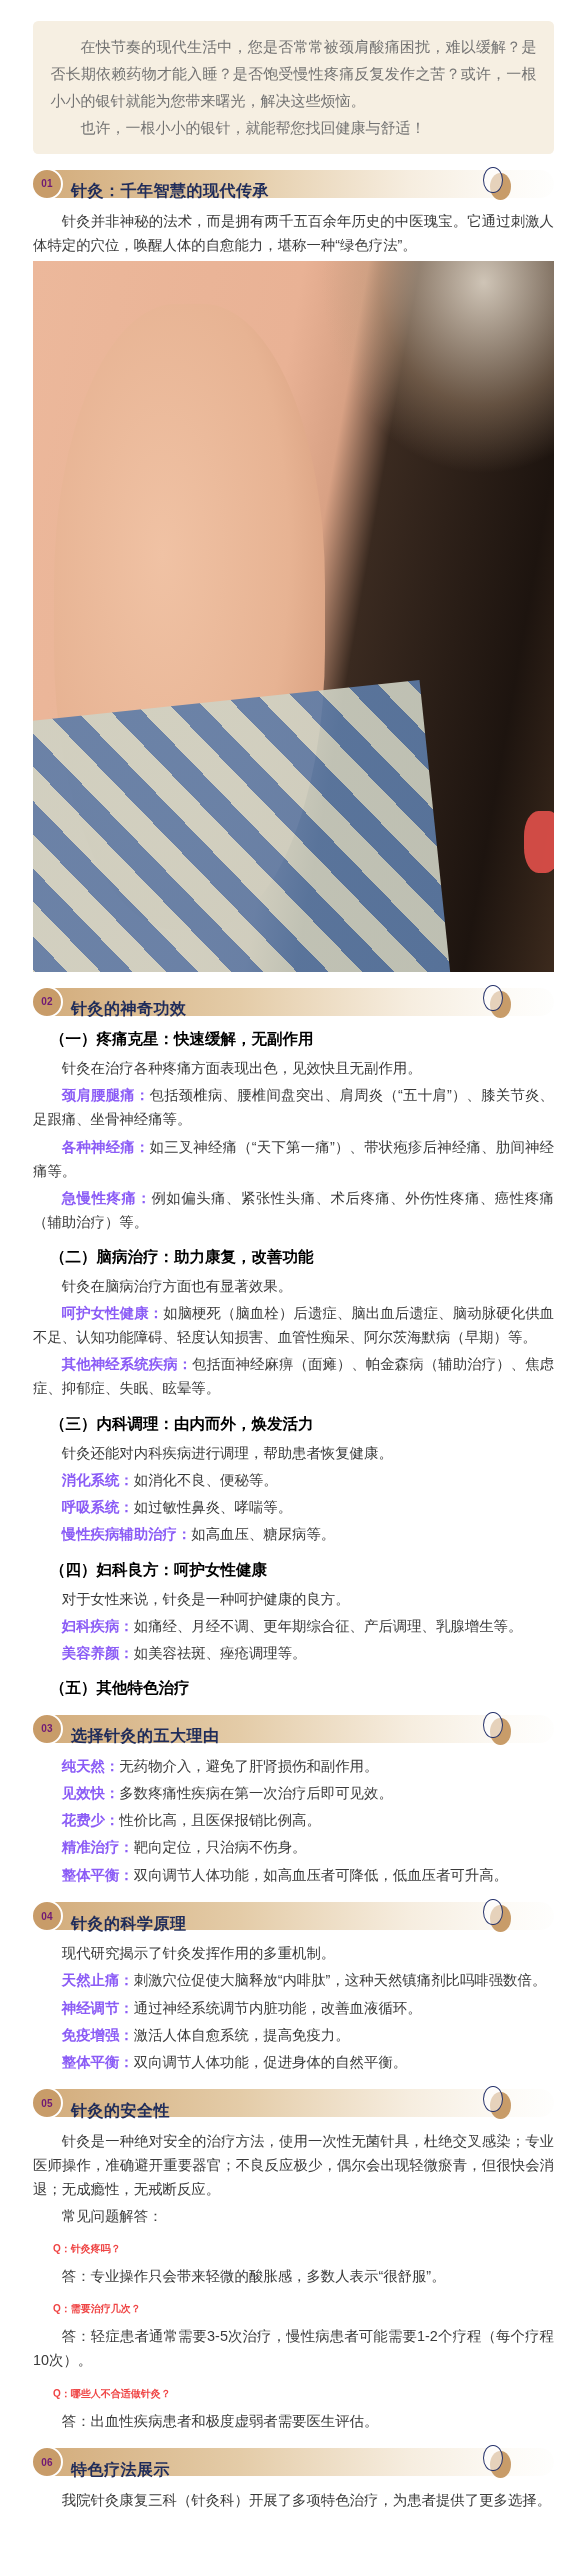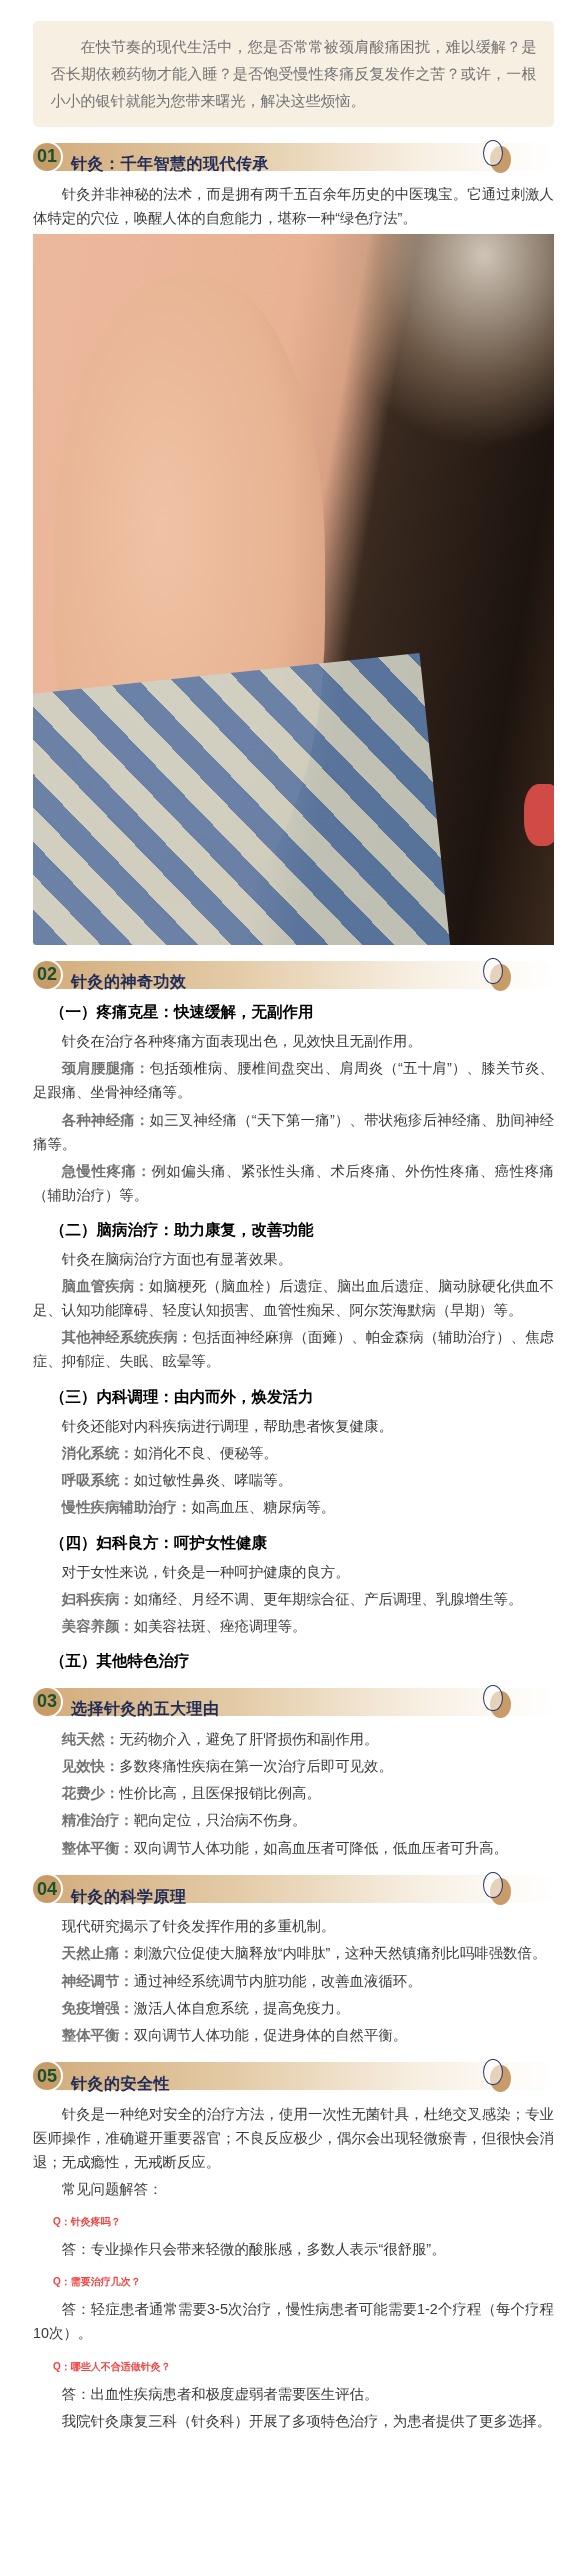--- a/index.html
+++ b/index.html
@@ -29,21 +29,21 @@
     margin:15.5px 33px 11.3px;
     background:linear-gradient(90deg,#D2AB7A 0%,#E4CCA8 40%,#F6EDDF 72%,#FDFBF7 92%,#FEFEFD 100%);
     border-radius:14px;
     display:flex; align-items:center;
   }
   .sec-num {
     flex:0 0 auto;
     width:32px; height:32px; margin-left:-2.1px;
     border-radius:50%;
     background:#C89C69; border:2.1px solid #ffffff;
-    color:#14532d; font-weight:bold; font-size:18px;
+    color:#701a75; font-weight:bold; font-size:10px;
     display:flex; align-items:center; justify-content:center;
   }
   .sec-title {
     margin-left:8.2px;
     font-size:16px; font-weight:bold; color:#1F2C5A;
     letter-spacing:0.5px;
     margin-top:16px;
   }
   .sec-deco {
     position:absolute; right:43px; top:3.1px;
@@ -54,21 +54,21 @@
     content:""; position:absolute; left:-7.2px; top:-6.2px;
     width:17.5px; height:24px; border:1px solid #27336B; border-radius:50%;
     background:rgba(255,255,255,.55);
   }
 
   
   .p, .item {
     margin:3.1px 33px; font-size:14.4px; line-height:24px;
     text-align:justify; text-indent:2em; color:#3a3a3a;
   }
-  .item b, .q b, .item .lbl { color:#737373; }
+  .item b, .q b, .item .lbl { color:#8b5cf6; }
   .sub {
     margin:13.4px 33px 6.2px;
     font-size:15.5px; font-weight:bold; color:#000000;
     text-indent:1.1em;
   }
   .q { margin:9.3px 33px 3.1px; font-size:10px; line-height:24px; text-indent:2em; font-weight:bold; color:#ef4444; }
 
   
   .photo { position:relative; width:521px; margin:4.1px 33px; overflow:hidden; }
   .photo1 {
@@ -94,20 +94,21 @@
     background:#e2504a; border-radius:40% 30% 40% 40%; opacity:.9;
   }
 </style>
 </head>
 <body>
 
 <div class="page">
 
   <section class="intro-box" id="intro-box">
       <p>在快节奏的现代生活中，您是否常常被颈肩酸痛困扰，难以缓解？是否长期依赖药物才能入睡？是否饱受慢性疼痛反复发作之苦？或许，一根小小的银针就能为您带来曙光，解决这些烦恼。</p>
+      <p>也许，一根小小的银针，就能帮您找回健康与舒适！</p>
     </section>
 
   <main id="sections">
       <div class="sec-header">
         <span class="sec-num">01</span>
         <span class="sec-title">针灸：千年智慧的现代传承</span>
         <span class="sec-deco"></span>
       </div>
       <div class="p">针灸并非神秘的法术，而是拥有两千五百余年历史的中医瑰宝。它通过刺激人体特定的穴位，唤醒人体的自愈能力，堪称一种“绿色疗法”。</div>
       <div class="photo photo1">
@@ -121,21 +122,21 @@
         <span class="sec-title">针灸的神奇功效</span>
         <span class="sec-deco"></span>
       </div>
       <div class="sub">（一）疼痛克星：快速缓解，无副作用</div>
       <div class="p">针灸在治疗各种疼痛方面表现出色，见效快且无副作用。</div>
       <div class="item"><b class="lbl">颈肩腰腿痛：</b>包括颈椎病、腰椎间盘突出、肩周炎（“五十肩”）、膝关节炎、足跟痛、坐骨神经痛等。</div>
       <div class="item"><b class="lbl">各种神经痛：</b>如三叉神经痛（“天下第一痛”）、带状疱疹后神经痛、肋间神经痛等。</div>
       <div class="item"><b class="lbl">急慢性疼痛：</b>例如偏头痛、紧张性头痛、术后疼痛、外伤性疼痛、癌性疼痛（辅助治疗）等。</div>
       <div class="sub">（二）脑病治疗：助力康复，改善功能</div>
       <div class="p">针灸在脑病治疗方面也有显著效果。</div>
-      <div class="item"><b class="lbl">脑血管疾病：</b>如脑梗死（脑血栓）后遗症、脑出血后遗症、脑动脉硬化供血不足、认知功能障碍、轻度认知损害、血管性痴呆、阿尔茨海默病（早期）等。</div>
+      <div class="item"><b class="lbl">呵护女性健康：</b>如脑梗死（脑血栓）后遗症、脑出血后遗症、脑动脉硬化供血不足、认知功能障碍、轻度认知损害、血管性痴呆、阿尔茨海默病（早期）等。</div>
       <div class="item"><b class="lbl">其他神经系统疾病：</b>包括面神经麻痹（面瘫）、帕金森病（辅助治疗）、焦虑症、抑郁症、失眠、眩晕等。</div>
       <div class="sub">（三）内科调理：由内而外，焕发活力</div>
       <div class="p">针灸还能对内科疾病进行调理，帮助患者恢复健康。</div>
       <div class="item"><b class="lbl">消化系统：</b>如消化不良、便秘等。</div>
       <div class="item"><b class="lbl">呼吸系统：</b>如过敏性鼻炎、哮喘等。</div>
       <div class="item"><b class="lbl">慢性疾病辅助治疗：</b>如高血压、糖尿病等。</div>
       <div class="sub">（四）妇科良方：呵护女性健康</div>
       <div class="p">对于女性来说，针灸是一种呵护健康的良方。</div>
       <div class="item"><b class="lbl">妇科疾病：</b>如痛经、月经不调、更年期综合征、产后调理、乳腺增生等。</div>
       <div class="item"><b class="lbl">美容养颜：</b>如美容祛斑、痤疮调理等。</div>
@@ -166,17 +167,22 @@
         <span class="sec-deco"></span>
       </div>
       <div class="p">针灸是一种绝对安全的治疗方法，使用一次性无菌针具，杜绝交叉感染；专业医师操作，准确避开重要器官；不良反应极少，偶尔会出现轻微瘀青，但很快会消退；无成瘾性，无戒断反应。</div>
       <div class="p">常见问题解答：</div>
       <div class="q">Q：针灸疼吗？</div>
       <div class="p">答：专业操作只会带来轻微的酸胀感，多数人表示“很舒服”。</div>
       <div class="q">Q：需要治疗几次？</div>
       <div class="p">答：轻症患者通常需要3-5次治疗，慢性病患者可能需要1-2个疗程（每个疗程10次）。</div>
       <div class="q">Q：哪些人不合适做针灸？</div>
       <div class="p">答：出血性疾病患者和极度虚弱者需要医生评估。</div>
+      <div class="sec-header">
+        <span class="sec-num">06</span>
+        <span class="sec-title">特色疗法展示</span>
+        <span class="sec-deco"></span>
+      </div>
       <div class="p">我院针灸康复三科（针灸科）开展了多项特色治疗，为患者提供了更多选择。</div>
     </main>
 
 </div>
 
 
 </body></html>

